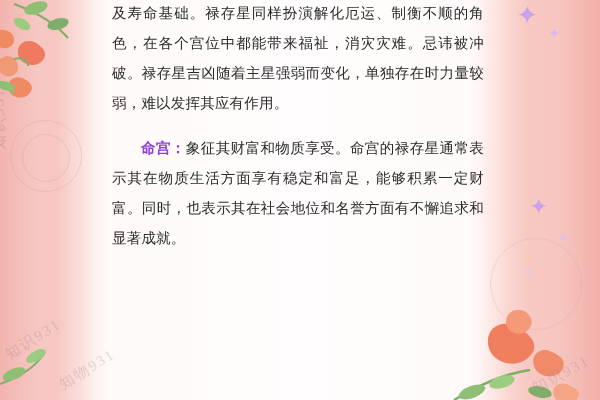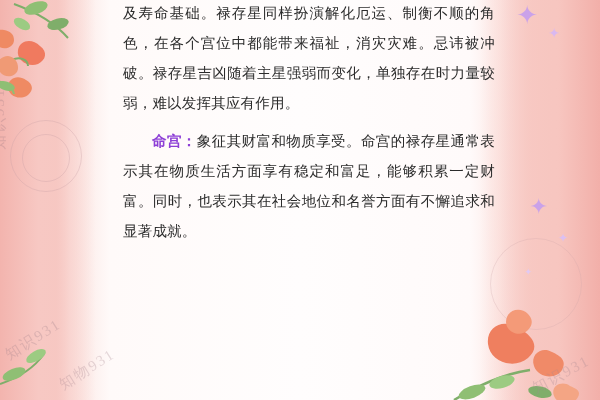--- a/index.html
+++ b/index.html
@@ -43,41 +43,41 @@
     position: absolute;
     top: 0; right: 0;
     width: 120px; height: 400px;
     background: linear-gradient(270deg, #f2afa9 0%, #f7c6c0 35%, rgba(253,233,230,0) 100%);
   }
 
   
   .content {
     position: absolute;
     top: 0;
-    left: 123px;
+    left: 112px;
     width: 372px;
     height: 400px;
     padding-top: 0;
     box-sizing: border-box;
   }
   .para {
     font-size: 14.5px;
     line-height: 30px;
     color: #2b2b2b;
     text-align: justify;
     text-justify: inter-ideograph;
     letter-spacing: 0.2px;
     margin: 0;
   }
   .para.first {
     margin-top: -2px;
   }
   .para.indent {
     text-indent: 29px;
-    margin-top: 8px;
+    margin-top: 15px;
   }
   .kw {
     color: #8d3fd6;
     font-weight: bold;
   }
 
   
   .sparkle {
     position: absolute;
     color: #c9a0e8;

